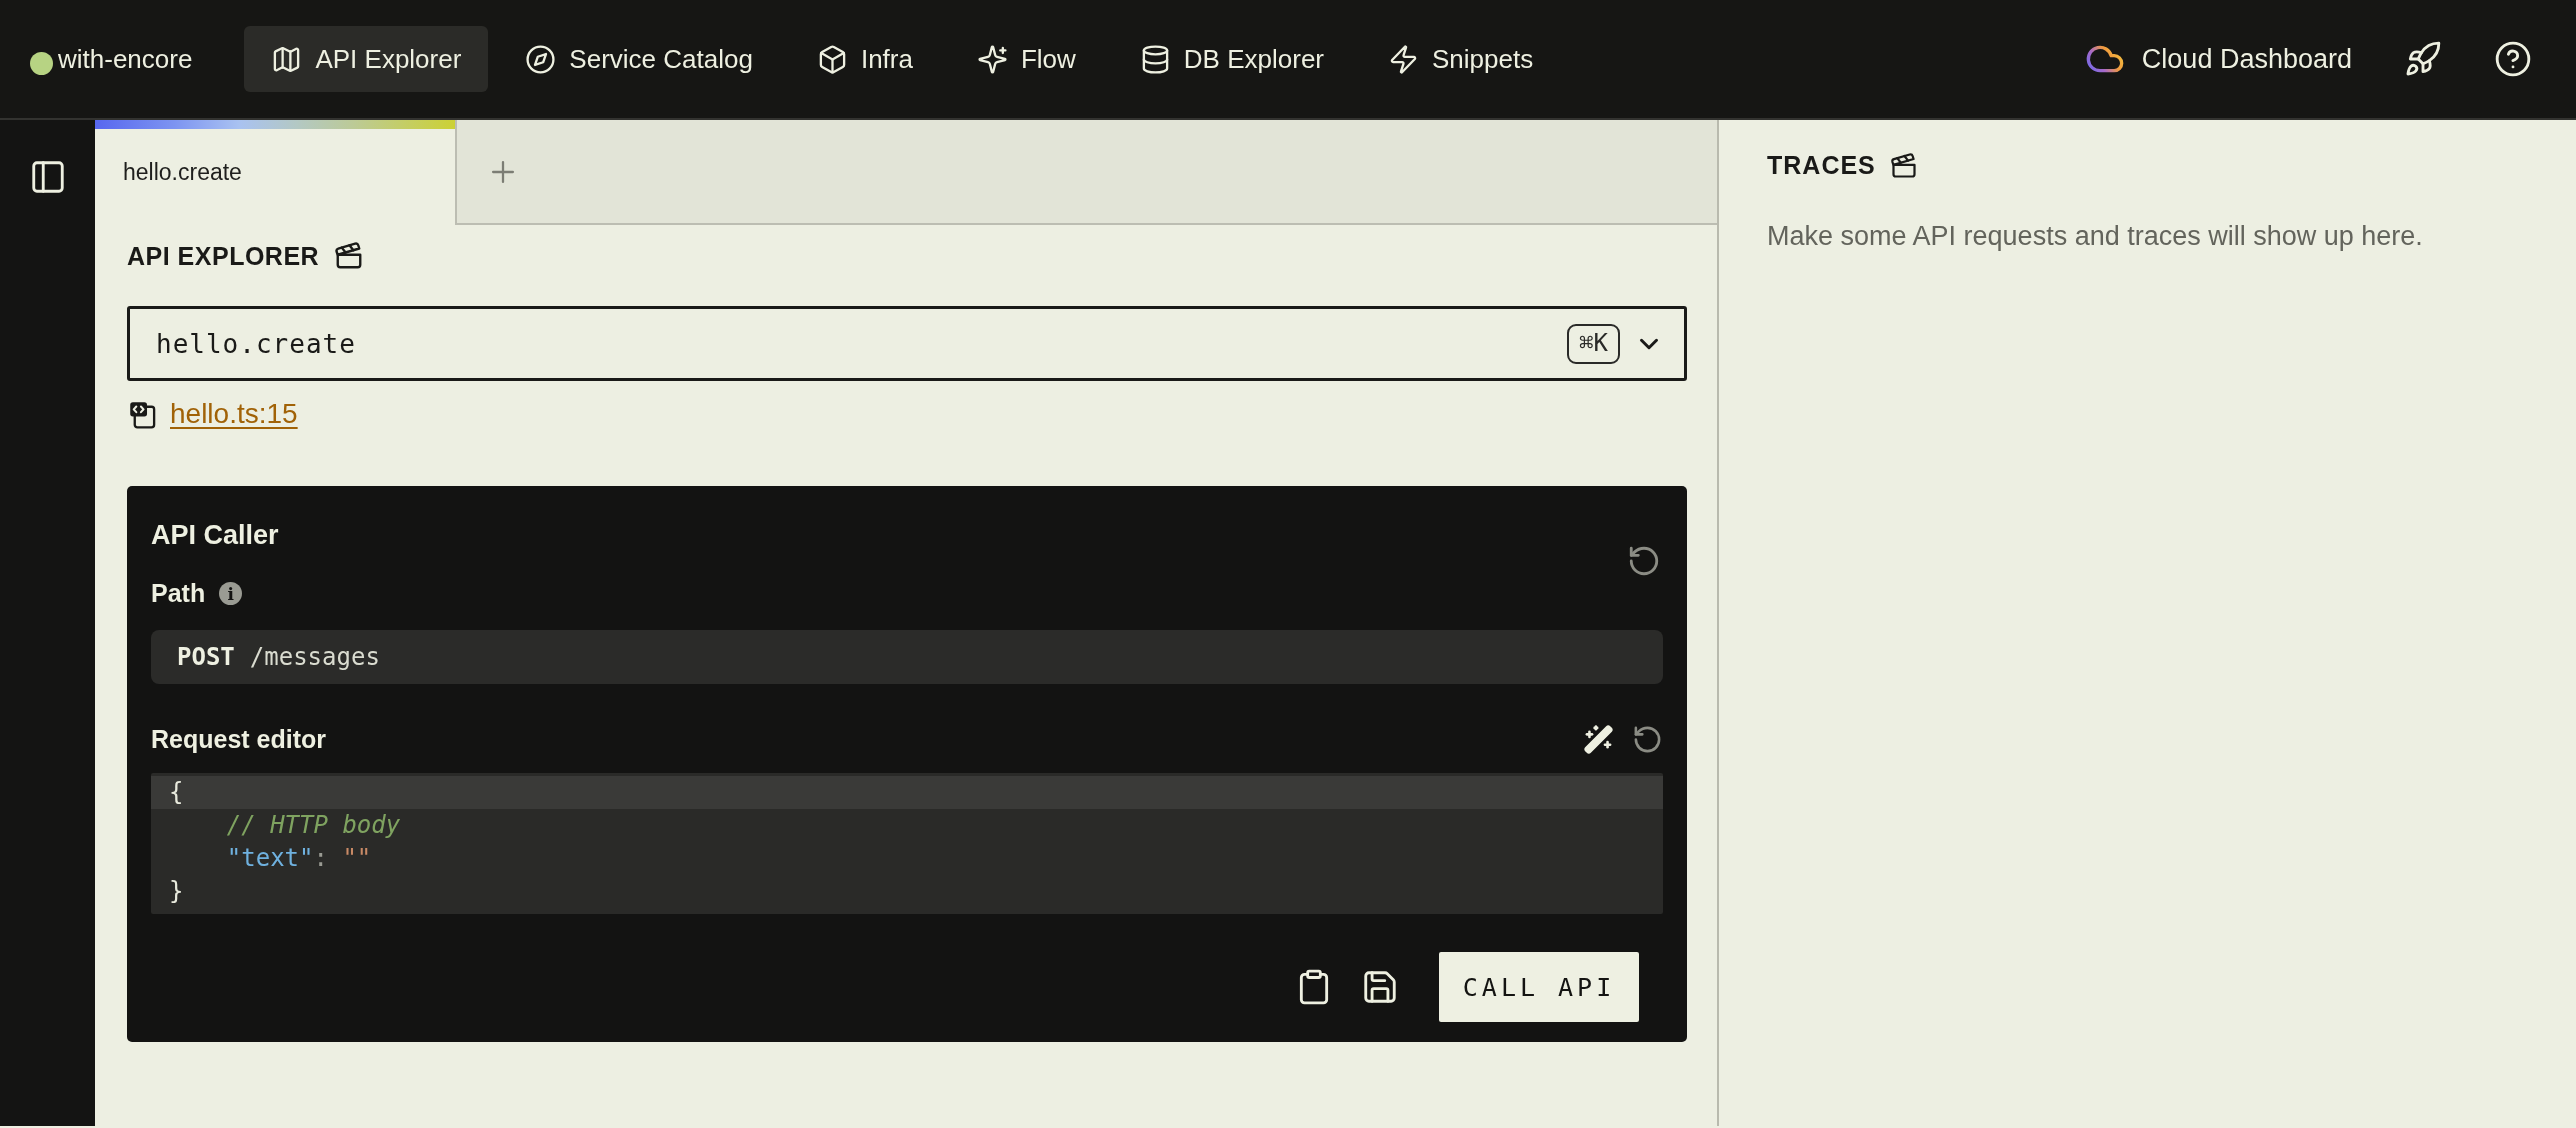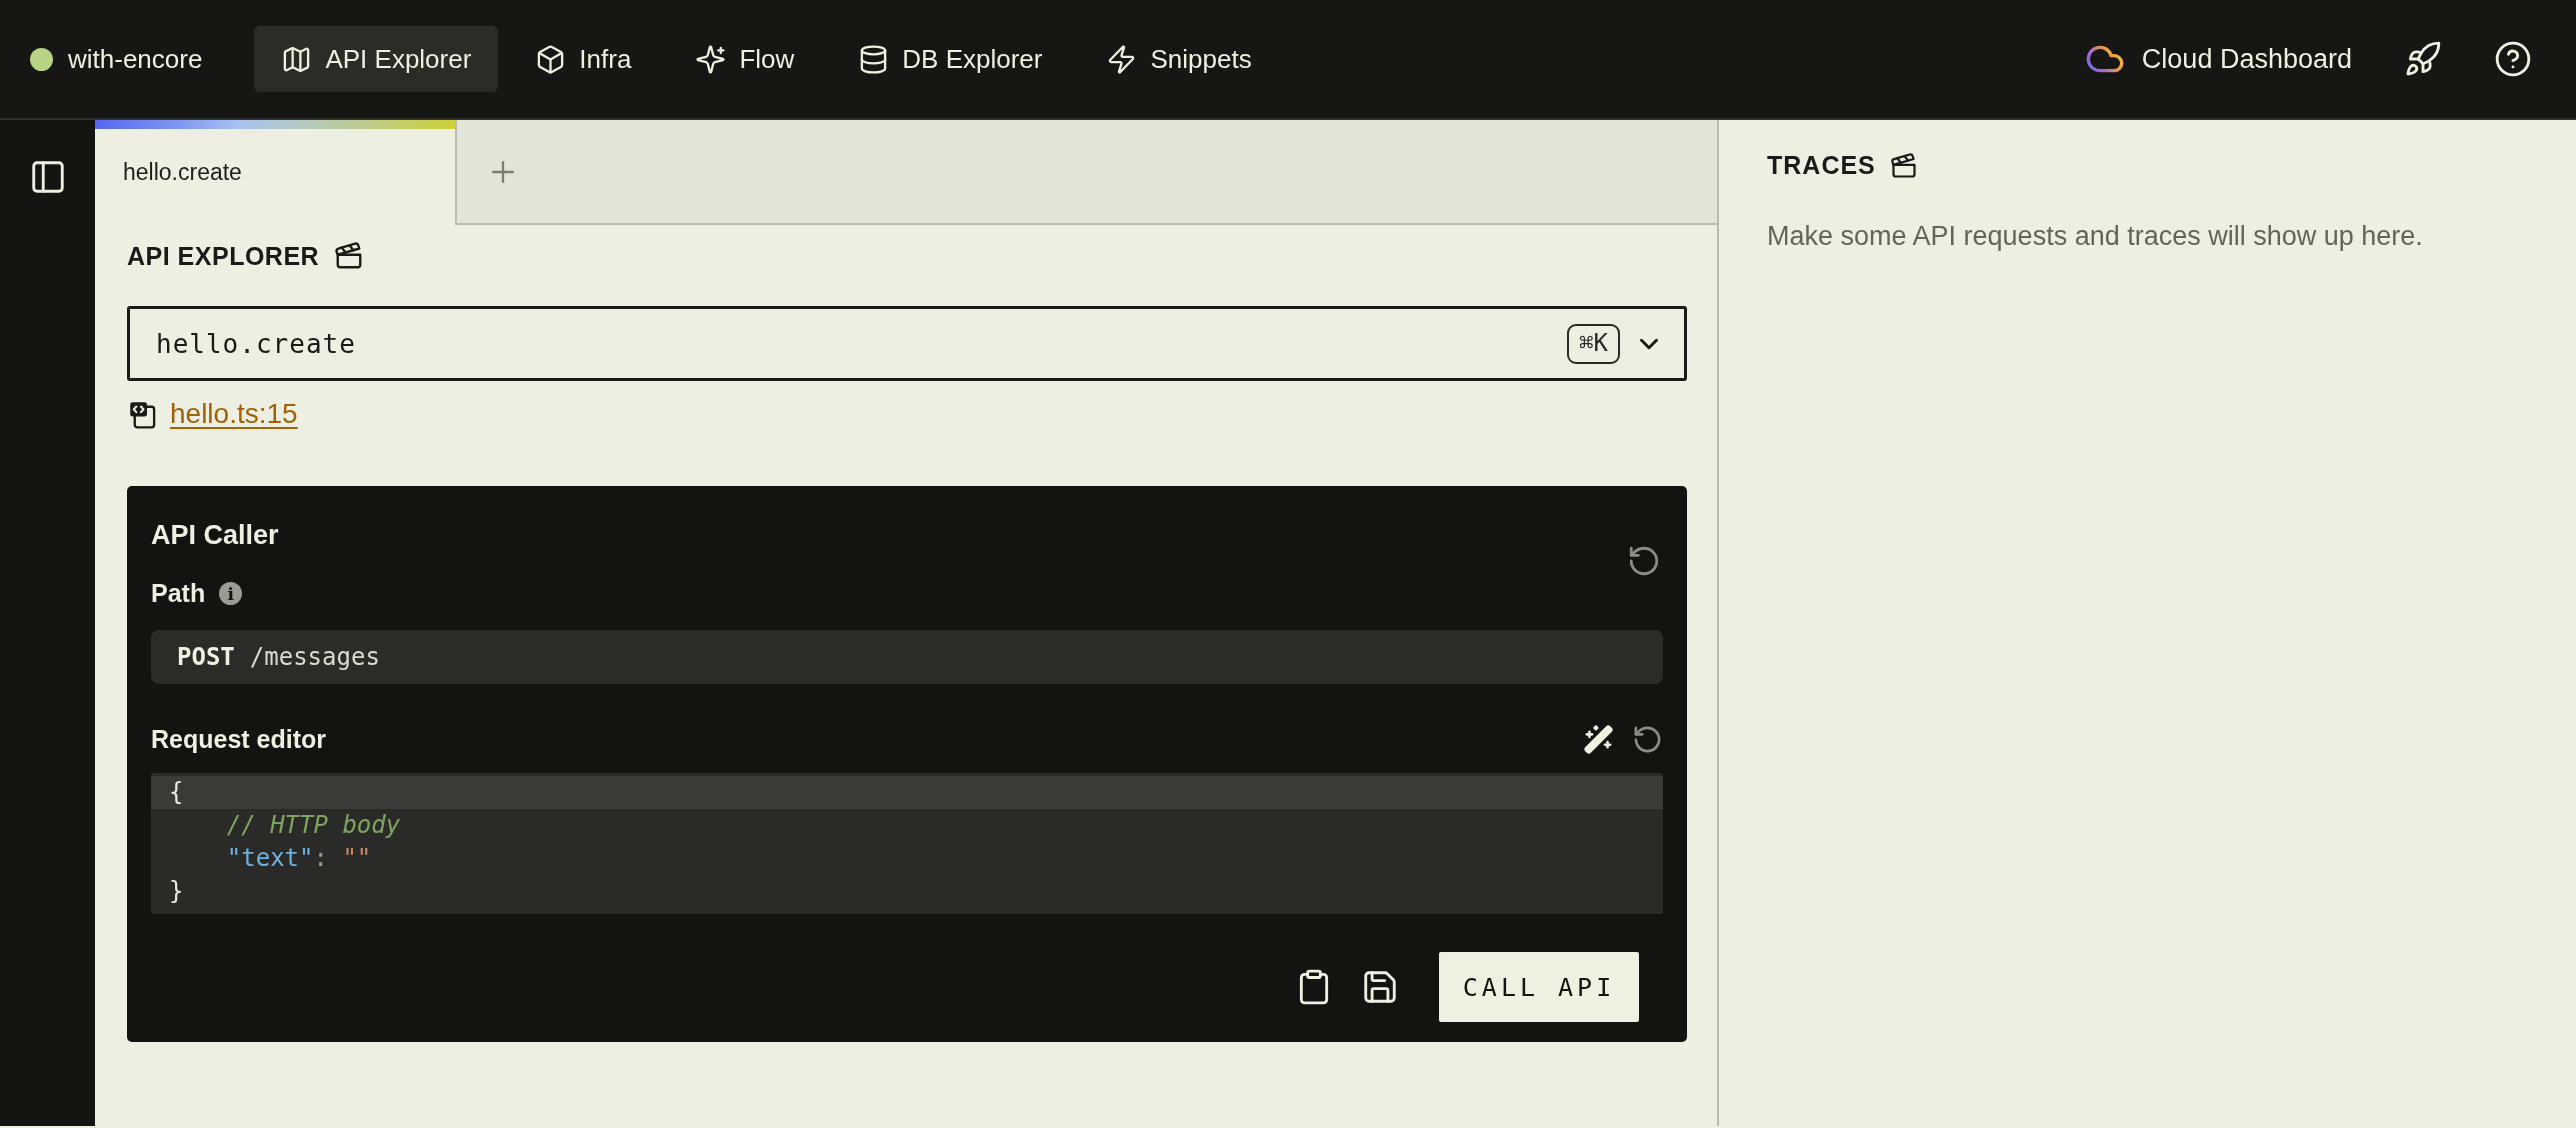--- a/index.html
+++ b/index.html
@@ -14,21 +14,21 @@
   
   .topnav {
     height: 120px;
     background: #161614;
     border-bottom: 2px solid #333330;
     display: flex;
     align-items: center;
     padding: 0 44px 0 30px;
     color: #eef0e1;
   }
-  .brand { display: flex; align-items: center; gap: 15px; margin-right: 52px; }
+  .brand { display: flex; align-items: flex-end; gap: 5px; margin-right: 52px; }
   .brand-dot { width: 23px; height: 23px; border-radius: 50%; background: #b7d383; }
   .brand-name { font-size: 26px; }
   .nav-items { display: flex; align-items: center; gap: 10px; }
   .nav-item {
     display: flex; align-items: center; gap: 13px;
     height: 66px; padding: 0 27px; border-radius: 6px;
     font-size: 26px; cursor: pointer; white-space: nowrap;
   }
   .nav-item.active { background: #2b2b28; }
   .nav-item svg { width: 31px; height: 31px; }
@@ -187,20 +187,29 @@
   <nav class="nav-items">
     <div class="nav-item active">
       <span>
         <svg viewBox="0 0 24 24" fill="none" stroke="#eef0e1" stroke-width="1.8" stroke-linecap="round" stroke-linejoin="round">
             <path d="M14.106 5.553a2 2 0 0 0 1.788 0l3.659-1.83A1 1 0 0 1 21 4.619v12.764a1 1 0 0 1-.553.894l-4.553 2.277a2 2 0 0 1-1.788 0l-4.212-2.106a2 2 0 0 0-1.788 0l-3.659 1.83A1 1 0 0 1 3 19.381V6.618a1 1 0 0 1 .553-.894l4.553-2.277a2 2 0 0 1 1.788 0z"></path>
             <path d="M15 5.764v15"></path>
             <path d="M9 3.236v15"></path>
           </svg>
       </span>
       <span>API Explorer</span>
+    </div>
+    <div class="nav-item">
+      <span>
+        <svg viewBox="0 0 24 24" fill="none" stroke="#eef0e1" stroke-width="1.8" stroke-linecap="round" stroke-linejoin="round">
+            <circle cx="12" cy="12" r="10"></circle>
+            <path d="m16.24 7.76-2.12 6.36-6.36 2.12 2.12-6.36z"></path>
+          </svg>
+      </span>
+      <span>Service Catalog</span>
     </div>
     <div class="nav-item">
       <span>
         <svg viewBox="0 0 24 24" fill="none" stroke="#eef0e1" stroke-width="1.8" stroke-linecap="round" stroke-linejoin="round">
             <path d="M21 8a2 2 0 0 0-1-1.73l-7-4a2 2 0 0 0-2 0l-7 4A2 2 0 0 0 3 8v8a2 2 0 0 0 1 1.73l7 4a2 2 0 0 0 2 0l7-4A2 2 0 0 0 21 16Z"></path>
             <path d="m3.3 7 8.7 5 8.7-5"></path>
             <path d="M12 22V12"></path>
           </svg>
       </span>
       <span>Infra</span>

